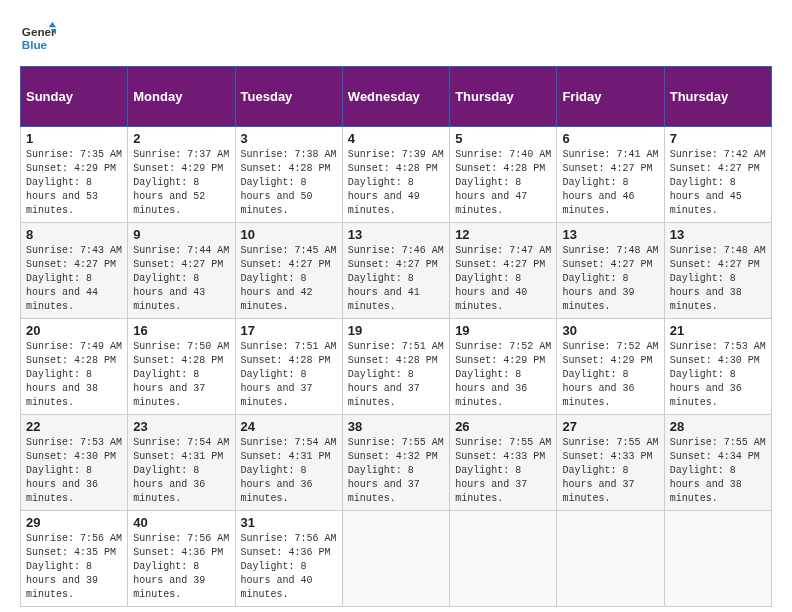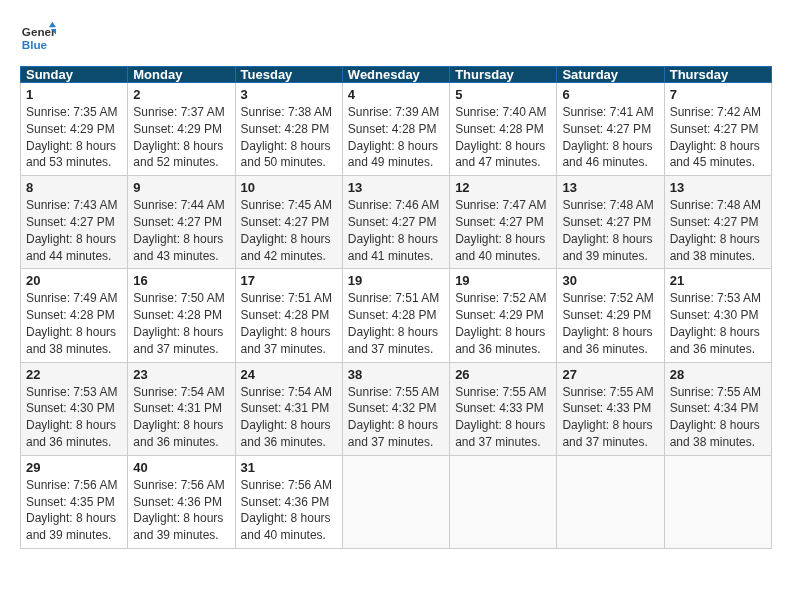--- a/index.html
+++ b/index.html
@@ -36,23 +36,23 @@
     .subtitle {
       font-size: 15px;
       color: #444;
     }
     .calendar {
       width: 100%;
       border-collapse: collapse;
       font-size: 11px;
     }
     .calendar th {
-      background: #0c4a6e;
+      background: #701a75;
       color: #fff;
-      padding: 0 5px;
+      padding: 22px 5px;
       text-align: left;
       font-size: 13px;
       font-weight: bold;
       border: 1px solid #1a6ab5;
     }
     .calendar td {
       border: 1px solid #ccc;
       vertical-align: top;
       padding: 4px 5px;
       min-height: 80px;
@@ -63,23 +63,24 @@
       background: #f5f5f5;
     }
     .day-number {
       font-size: 13px;
       font-weight: bold;
       color: #222;
       display: block;
       margin-bottom: 2px;
     }
     .day-info {
-      font-size: 12px;
+      font-size: 10px;
       color: #333;
       line-height: 1.4;
+      font-family: Liberation Mono, monospace;
     }
     .empty-cell {
       background: #f9f9f9 !important;
     }
     .week-row td {
       height: 85px;
     }
   </style>
 </head>
 <body>
@@ -100,21 +101,21 @@
 </div>
 
 <table class="calendar">
   <thead>
     <tr>
     <th>Sunday</th>
         <th>Monday</th>
         <th>Tuesday</th>
         <th>Wednesday</th>
         <th>Thursday</th>
-        <th>Saturday</th>
+        <th>Friday</th>
         <th>Thursday</th>
       </tr>
   </thead>
   <tbody id="calendar-body">
   <tr class="week-row">
         <td>
         <span class="day-number">1</span>
         <div class="day-info">
           Sunrise: 7:35 AM<br>
           Sunset: 4:29 PM<br>

